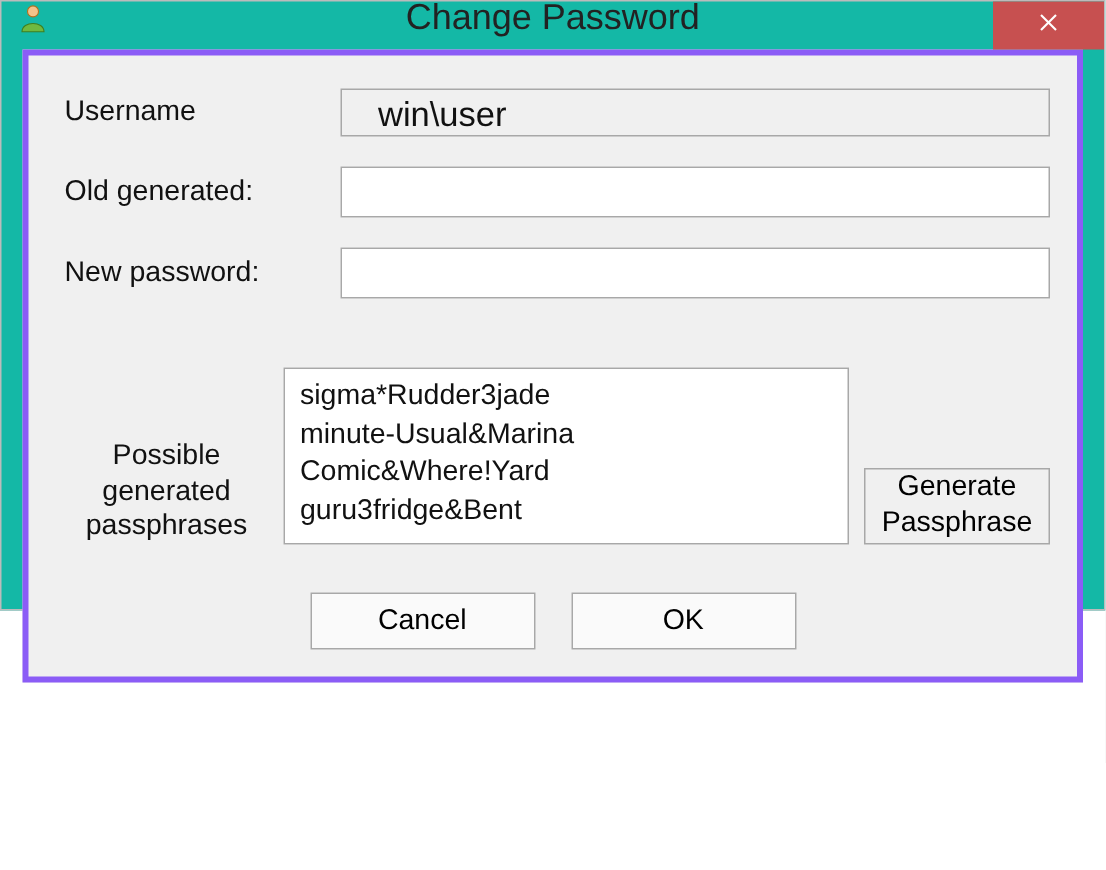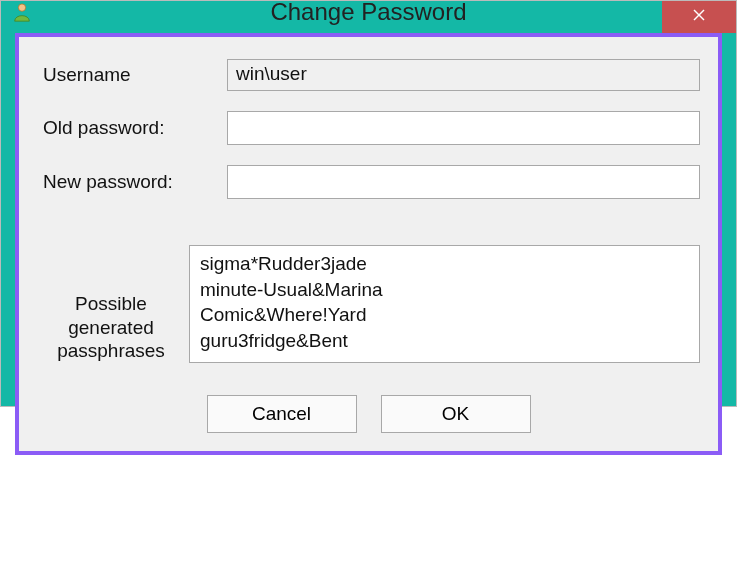--- a/index.html
+++ b/index.html
@@ -88,22 +88,22 @@
       background: #ffffff;
       font-size: 19px;
       padding: 4px 8px;
       outline: none;
     }
     .username-field {
       flex: 1;
       height: 32px;
       border: 1px solid #a8a8a8;
       background: #f0f0f0;
-      font-size: 19px;
-      padding: 3px 8px;
+      font-size: 23px;
+      padding: 3px 24px;
       color: #111;
     }
     .passphrase-section {
       display: flex;
       margin-top: 26px;
       margin-bottom: 22px;
       align-items: flex-end;
     }
     .passphrase-label {
       width: 148px;
@@ -178,40 +178,46 @@
   </div>
 
   <div class="content">
 
     <div class="form-row">
       <div class="form-label">Username</div>
       <div class="username-field">win\user</div>
     </div>
 
     <div class="form-row">
-      <div class="form-label">Old password:</div>
+      <div class="form-label">Old generated:</div>
       <input type="password" class="form-input" value="" style="">
     </div>
 
     <div class="form-row">
       <div class="form-label">New password:</div>
       <input type="password" class="form-input" value="" style="">
     </div>
 
 
     <div class="passphrase-section">
       <div class="passphrase-label">
         <div>Possible</div>
         <div>generated</div>
         <div>passphrases</div>
       </div>
       <div class="passphrase-box"><span>sigma*Rudder3jade</span>
 <span>minute-Usual&amp;Marina</span>
 <span>Comic&amp;Where!Yard</span>
 <span>guru3fridge&amp;Bent</span></div>
+      <div class="generate-btn">
+        <div>
+          <div>Generate</div>
+          <div>Passphrase</div>
+        </div>
+      </div>
     </div>
 
     <div class="button-row">
       <div class="btn">Cancel</div>
       <div class="btn">OK</div>
     </div>
 
   </div>
 </div>
 

